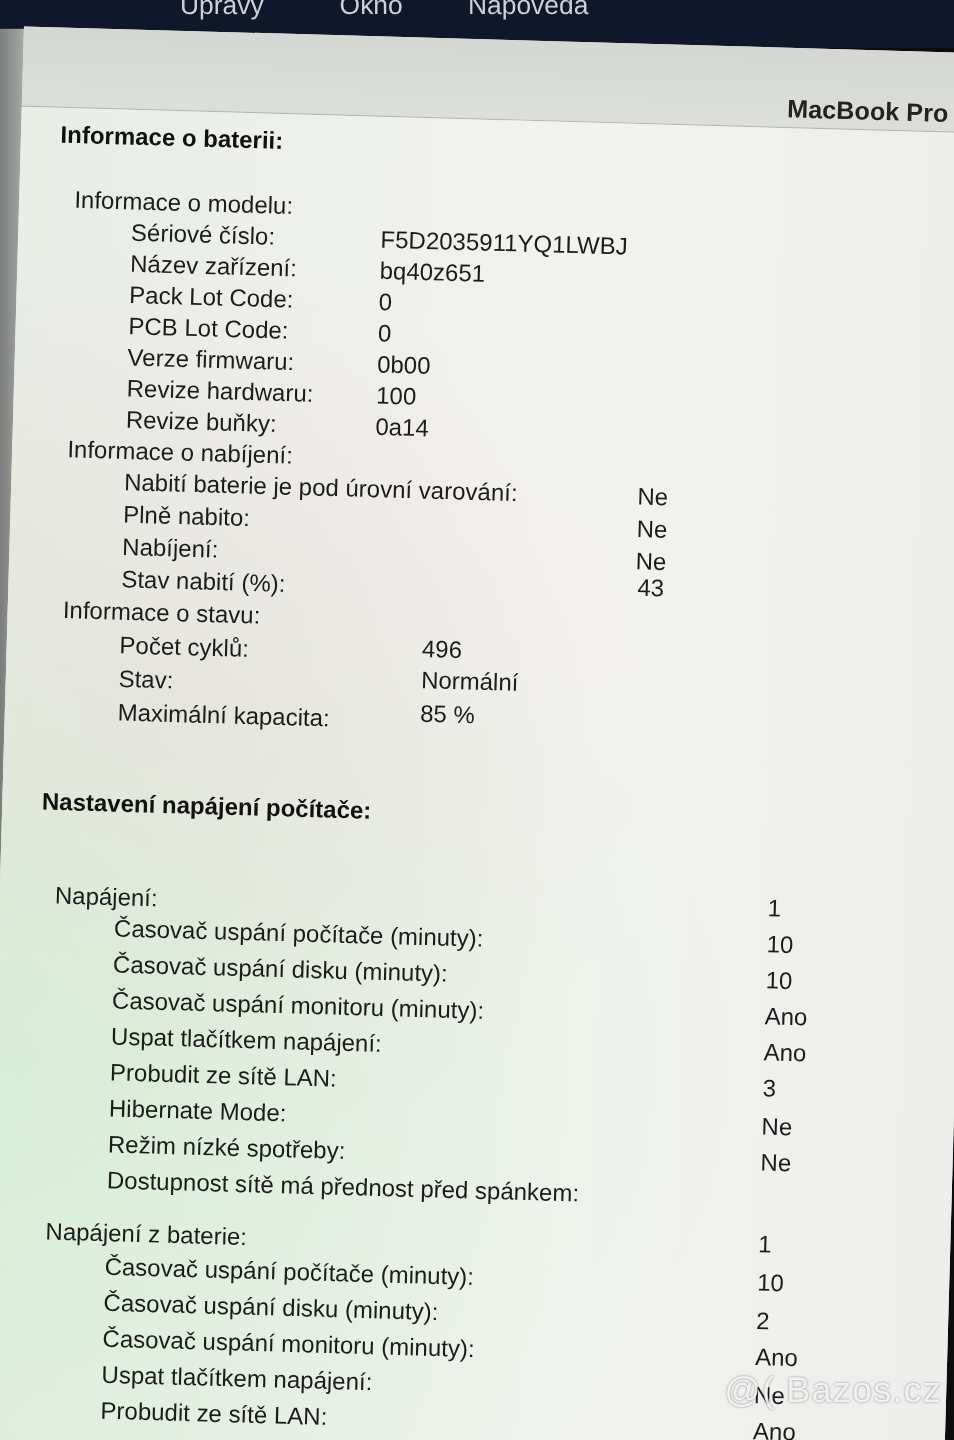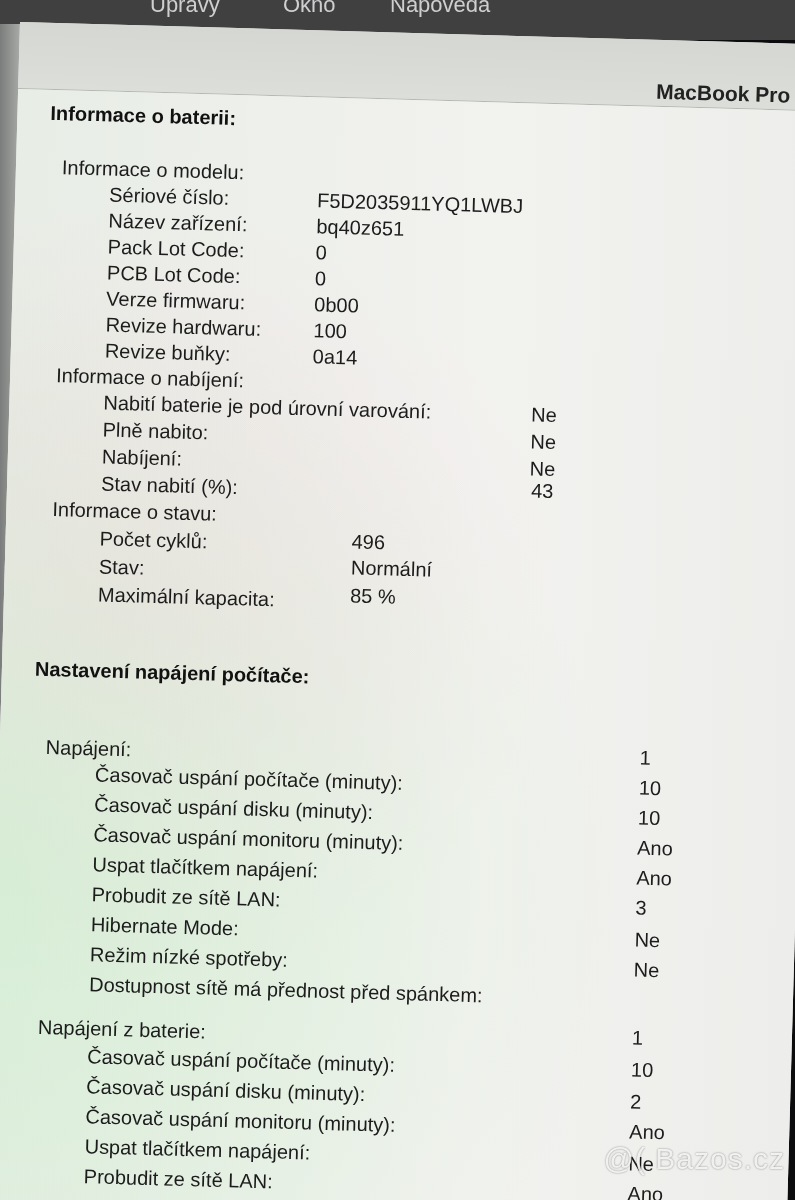--- a/index.html
+++ b/index.html
@@ -4,21 +4,21 @@
 <style>
   html, body { margin:0; padding:0; }
   body {
     width:795px; height:1200px; overflow:hidden; position:relative;
     background:#0c0c0e;
     font-family:"Liberation Sans", sans-serif;
     color:#1a1a1a;
   }
   .menubar {
     position:absolute; left:0; top:0; width:795px; height:40px;
-    background:#404040; color:#cfcfd2; font-size:22px;
+    background:#0f172a; color:#cfcfd2; font-size:22px;
   }
   .menubar .mi { position:absolute; top:-8px; }
   .leftstrip {
     position:absolute; left:0; top:24px; width:20px; height:1176px;
     background:linear-gradient(90deg,#7b7d7c,#a7aaa6);
   }
   .window {
     position:absolute; left:20px; top:22px; width:800px; height:1200px;
     transform:rotate(1.6deg); transform-origin:0 0;
     background:#e3e6e0;

